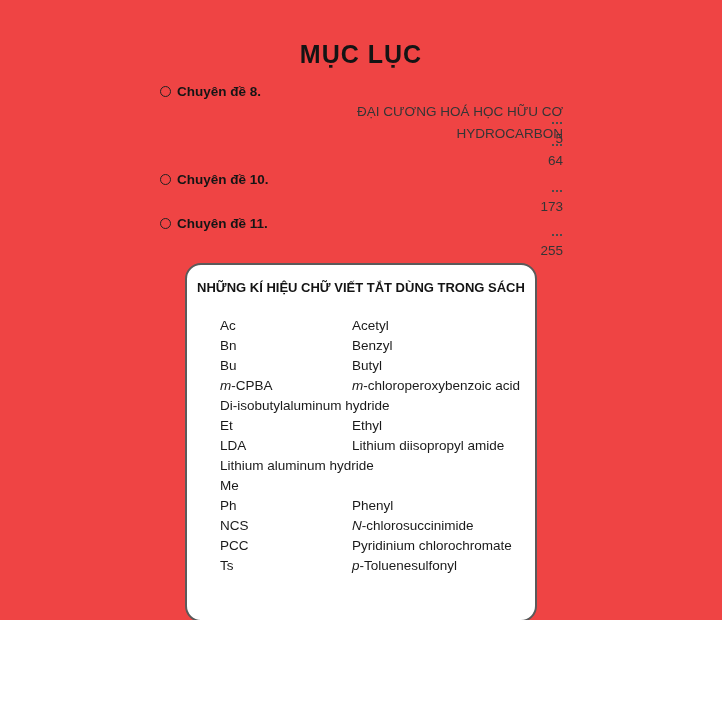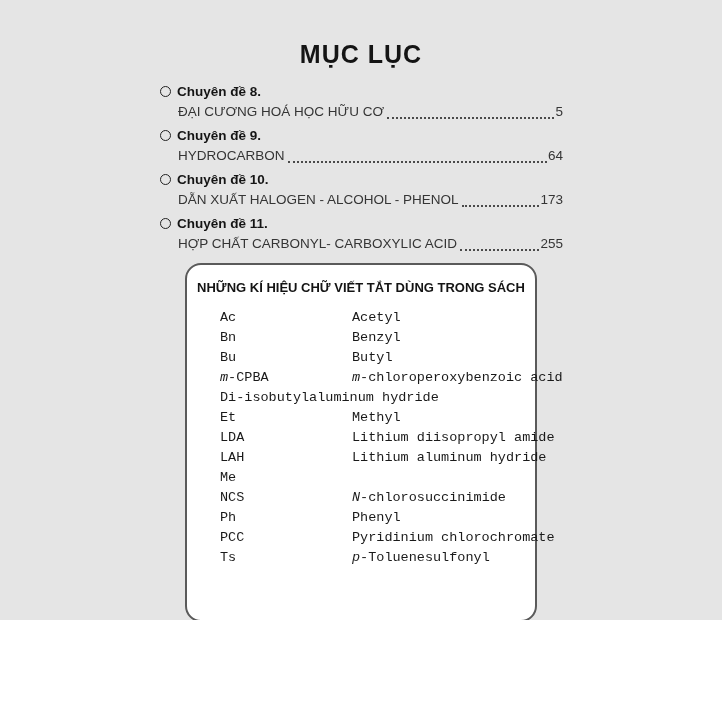--- a/index.html
+++ b/index.html
@@ -4,21 +4,21 @@
 <style>
   html, body {
     margin: 0;
     padding: 0;
     background: #ffffff;
   }
   .sheet {
     position: relative;
     width: 722px;
     height: 620px;
-    background: #e5e5e5;
+    background: #ef4444;
     font-family: "Liberation Sans", sans-serif;
     color: #1c1c1c;
     overflow: hidden;
   }
   
   .page-title {
     position: absolute;
     top: 40px;
     left: 0;
     right: 0;
@@ -51,22 +51,24 @@
     flex: 0 0 auto;
   }
   .toc-label {
     font-size: 13.5px;
     font-weight: bold;
     color: #151515;
   }
   .toc-sub-row {
     height: 22px;
     display: flex;
+    align-items: flex-end;
     padding-left: 18px;
     box-sizing: border-box;
+    flex-direction: column;
   }
   .toc-sub {
     font-size: 13.5px;
     color: #353535;
     white-space: nowrap;
     line-height: 20px;
   }
   .leader {
     flex: 1 1 auto;
     border-bottom: 2px dotted #4a4a4a;
@@ -91,22 +93,22 @@
     background: #ffffff;
   }
   .abbr-heading {
     margin-top: 15px;
     text-align: center;
     font-size: 13px;
     font-weight: bold;
     color: #141414;
   }
   .abbr-table {
-    margin: 12px 10px 0 33px;
-    font-family: Liberation Mono, monospace;
+    margin: 20px 10px 0 33px;
+    font-family: Liberation Sans, sans-serif;
     font-size: 13.5px;
     color: #1a1a1a;
   }
   .abbr-row {
     display: flex;
     height: 20px;
     align-items: center;
   }
   .abbr-key {
     width: 132px;
@@ -141,50 +143,44 @@
         <span class="toc-label">Chuyên đề 8.</span>
       </div>
       <div class="toc-sub-row">
         <span class="toc-sub">ĐẠI CƯƠNG HOÁ HỌC HỮU CƠ</span>
         <span class="leader"></span>
         <span class="toc-page">5</span>
       </div>
     </div>
 
     <div class="toc-entry">
-      <div class="toc-label-row">
-        <span class="bullet"></span>
-        <span class="toc-label">Chuyên đề 9.</span>
-      </div>
       <div class="toc-sub-row">
         <span class="toc-sub">HYDROCARBON</span>
         <span class="leader"></span>
         <span class="toc-page">64</span>
       </div>
     </div>
 
     <div class="toc-entry">
       <div class="toc-label-row">
         <span class="bullet"></span>
         <span class="toc-label">Chuyên đề 10.</span>
       </div>
       <div class="toc-sub-row">
-        <span class="toc-sub">DẪN XUẤT HALOGEN - ALCOHOL - PHENOL</span>
         <span class="leader"></span>
         <span class="toc-page">173</span>
       </div>
     </div>
 
     <div class="toc-entry">
       <div class="toc-label-row">
         <span class="bullet"></span>
         <span class="toc-label">Chuyên đề 11.</span>
       </div>
       <div class="toc-sub-row">
-        <span class="toc-sub">HỢP CHẤT CARBONYL- CARBOXYLIC ACID</span>
         <span class="leader"></span>
         <span class="toc-page">255</span>
       </div>
     </div>
   </div>
 
   <div class="abbr-box">
     <div class="abbr-heading">NHỮNG KÍ HIỆU CHỮ VIẾT TẮT DÙNG TRONG SÁCH</div>
     <div class="abbr-table" id="abbr-table">
     <div class="abbr-row">
@@ -206,48 +202,47 @@
       <span class="abbr-key"><i>m</i><span>-CPBA</span></span>
       <span class="abbr-val"><i>m</i><span>-chloroperoxybenzoic acid</span></span>
     </div>
 
     <div class="abbr-row">
       <span class="abbr-val"><i></i><span>Di-isobutylaluminum hydride</span></span>
     </div>
 
     <div class="abbr-row">
       <span class="abbr-key"><i></i><span>Et</span></span>
-      <span class="abbr-val"><i></i><span>Methyl</span></span>
+      <span class="abbr-val"><i></i><span>Ethyl</span></span>
     </div>
 
     <div class="abbr-row">
       <span class="abbr-key"><i></i><span>LDA</span></span>
       <span class="abbr-val"><i></i><span>Lithium diisopropyl amide</span></span>
     </div>
 
     <div class="abbr-row">
-      <span class="abbr-key"><i></i><span>LAH</span></span>
       <span class="abbr-val"><i></i><span>Lithium aluminum hydride</span></span>
     </div>
 
     <div class="abbr-row">
       <span class="abbr-key"><i></i><span>Me</span></span>
     </div>
 
+
+    <div class="abbr-row">
+      <span class="abbr-key"><i></i><span>Ph</span></span>
+      <span class="abbr-val"><i></i><span>Phenyl</span></span>
+    </div>
 
     <div class="abbr-row">
       <span class="abbr-key"><i></i><span>NCS</span></span>
       <span class="abbr-val"><i>N</i><span>-chlorosuccinimide</span></span>
     </div>
 
-    <div class="abbr-row">
-      <span class="abbr-key"><i></i><span>Ph</span></span>
-      <span class="abbr-val"><i></i><span>Phenyl</span></span>
-    </div>
-
 
     <div class="abbr-row">
       <span class="abbr-key"><i></i><span>PCC</span></span>
       <span class="abbr-val"><i></i><span>Pyridinium chlorochromate</span></span>
     </div>
 
     <div class="abbr-row">
       <span class="abbr-key"><i></i><span>Ts</span></span>
       <span class="abbr-val"><i>p</i><span>-Toluenesulfonyl</span></span>
     </div>

